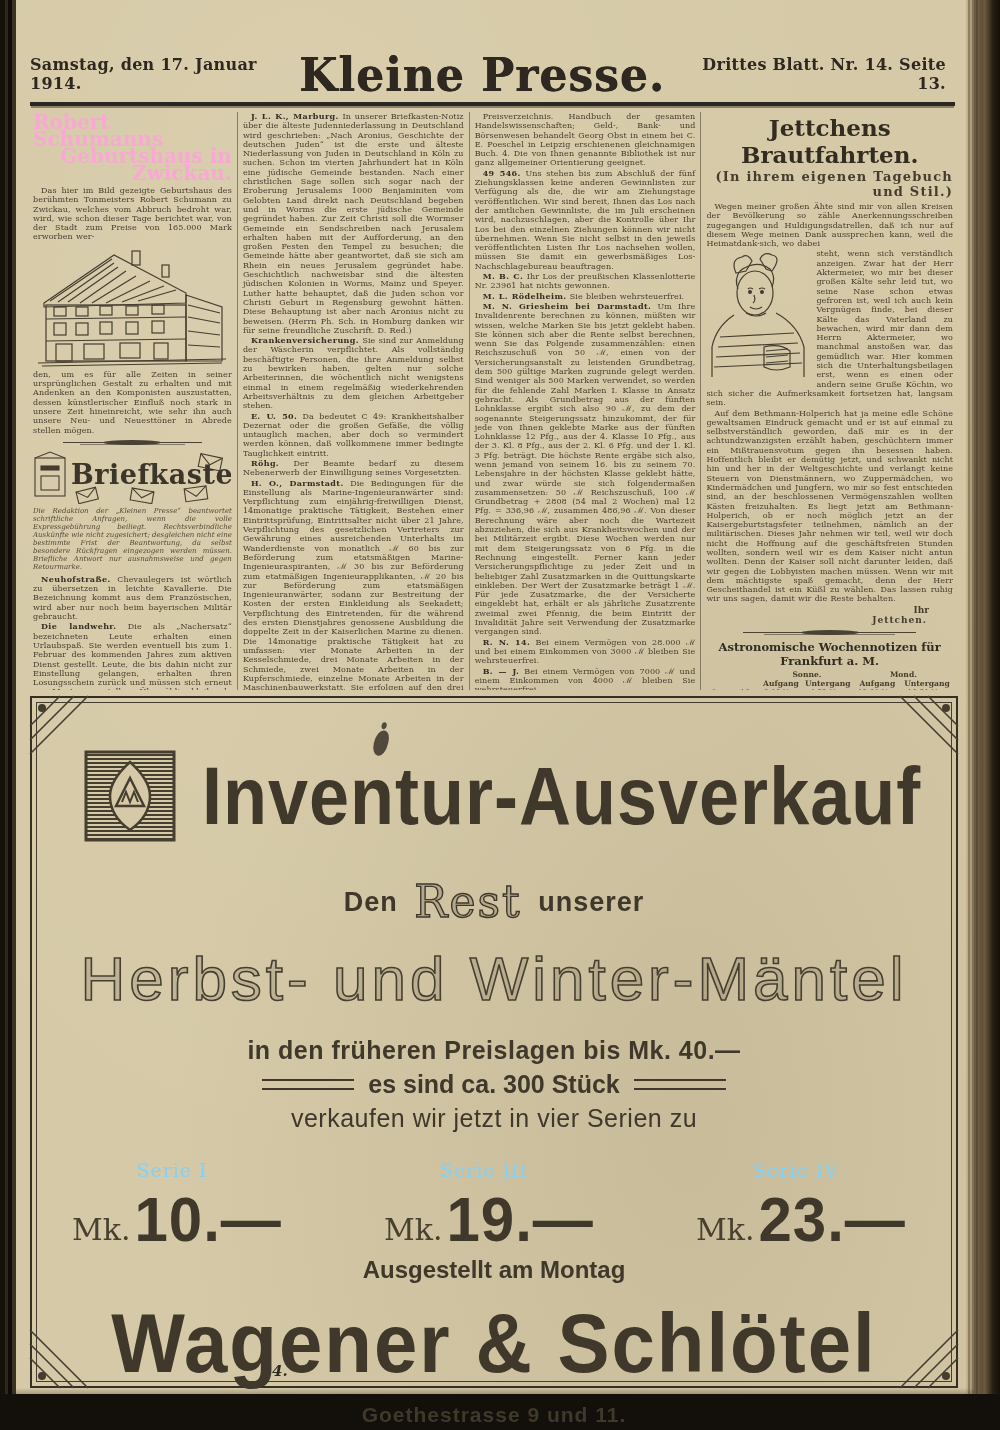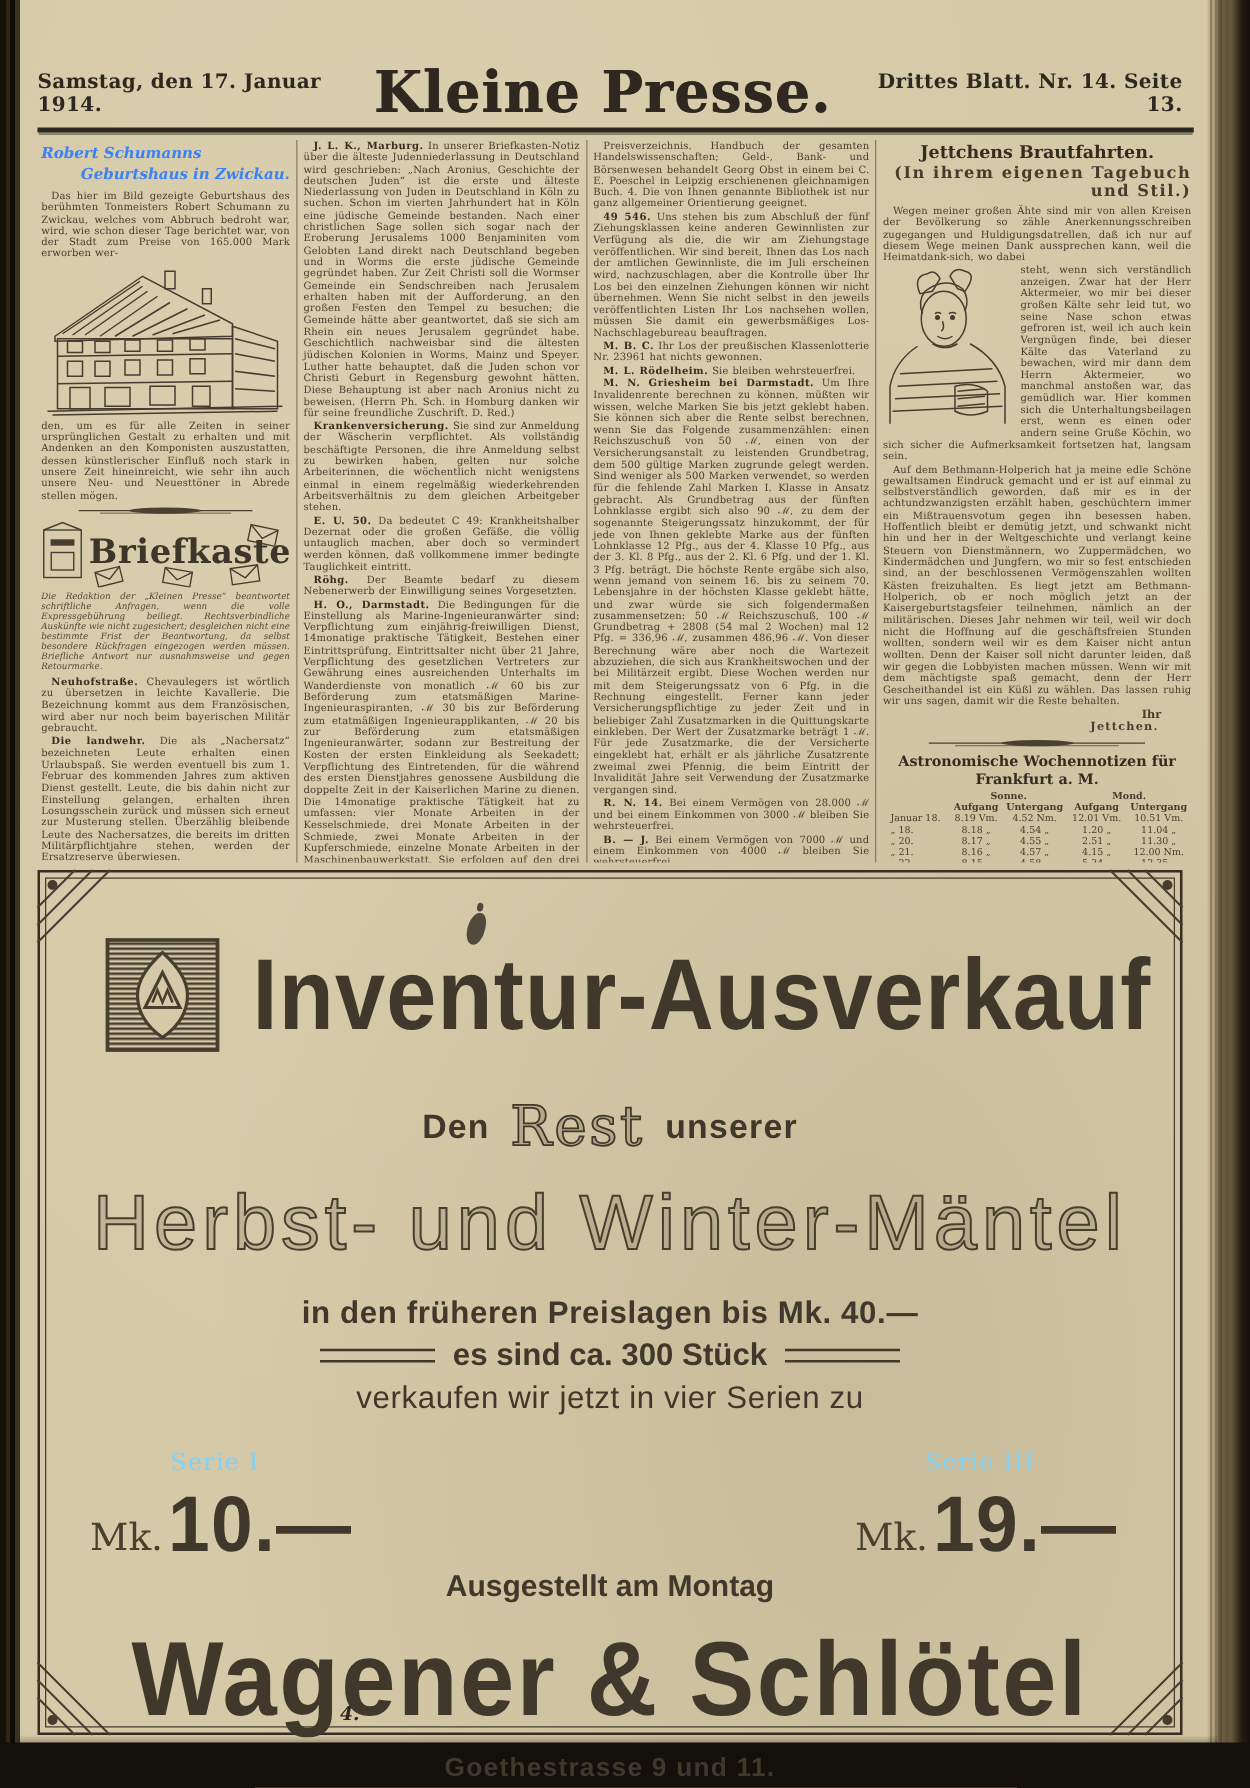--- a/index.html
+++ b/index.html
@@ -32,50 +32,50 @@
   .header-rule { position:absolute; left:30px; top:102px; width:925px; height:4px; background:#2c2720;
                  box-shadow:0 3px 0 -1px rgba(44,39,32,.45); }
 
   
   .columns { position:absolute; left:28px; top:112px; width:930px; height:578px;
              display:flex; color:#463d2e; }
   .col { overflow:hidden; height:578px; padding:0 5px; }
   .col + .col { border-left:1px solid rgba(70,61,46,.55); }
   .c1 { width:200px; } .c2 { width:222px; } .c3 { width:222px; } .c4 { width:248px; }
 
-  .art-title { font-weight:bold; font-size:12px; line-height:17px; color:#3b82f6; margin:2px 0 4px;font-style:italic; }
+  .art-title { font-weight:bold; font-size:20px; line-height:17px; color:#f9a8d4; margin:2px 0 4px; }
   .art-title .l2 { display:block; text-align:right; }
   p.body, .bk-item { font-size:8px; line-height:9.3px; text-align:justify; margin:0 0 1px;
              text-indent:8px; letter-spacing:.1px; word-spacing:.5px; }
   .bk-item b { color:#352e22; letter-spacing:.4px; }
   .notice { font-size:7px; line-height:8px; text-align:justify; font-style:italic; margin:3px 0 4px; color:#524836; }
 
   .divider { position:relative; width:70%; height:1px; background:#4a4132; margin:7px auto; }
   .divider::before { content:""; position:absolute; left:50%; top:-2px; transform:translateX(-50%);
                      width:58px; height:5px; background:#4a4132; border-radius:50%; }
   .divider::after { content:""; position:absolute; left:12%; top:0; width:76%; height:1px; background:rgba(74,65,50,.6); top:2px; }
 
   .illus { display:block; margin:3px auto; }
   .bk-head { margin:2px 0 3px; position:relative; height:54px; }
 
-  .jt-title { font-weight:bold; font-size:14px; text-align:center; color:#332c21; margin:2px 0 1px; }
+  .jt-title { font-weight:bold; font-size:23px; text-align:center; color:#332c21; margin:2px 0 1px; }
   .jt-sub { font-size:13px; text-align:right; letter-spacing:1.2px; font-weight:bold; margin:0 0 3px; }
   .portrait { float:left; margin:2px 6px 2px 0; }
   .signature { text-align:right; font-size:9px; font-weight:bold; padding-right:24px; }
   .signature .sig2 { display:block; padding-right:2px; letter-spacing:1px; }
 
   .astro-title { font-weight:bold; font-size:11.5px; text-align:center; margin:4px 0 2px; color:#332c21; }
   table.astro { width:100%; border-collapse:collapse; font-size:7.6px; color:#463d2e; }
   table.astro th { font-weight:bold; padding:0; font-size:7.6px; }
   table.astro td { padding:0 1px; text-align:center; white-space:nowrap; }
   table.astro td.d { text-align:left; padding-left:6px; }
 
   
   .ad-frame { position:absolute; left:30px; top:696px; width:912px; height:688px;
-              border:2px solid #342e23; }
+              border:2px solid #342e23;padding-left:12px; }
   .ad-inner { position:absolute; left:4px; top:4px; right:4px; bottom:4px; border:1px solid #45saddle; border:1px solid #453d2f; }
   .corner { position:absolute; width:84px; height:84px; }
   .corner svg { display:block; }
   .corner.tl { left:-6px; top:-6px; }
   .corner.tr { right:-6px; top:-6px; transform:scaleX(-1); }
   .corner.bl { left:-6px; bottom:-6px; transform:scaleY(-1); }
   .corner.br { right:-6px; bottom:-6px; transform:scale(-1,-1); }
   .ink-blot { position:absolute; left:342px; top:32px; width:14px; height:26px; background:#3a342a;
               border-radius:60% 40% 55% 45%; transform:rotate(12deg); opacity:.85; }
   .ink-blot::after { content:""; position:absolute; left:4px; top:-8px; width:5px; height:7px; background:#3a342a; border-radius:50%; }
@@ -404,20 +404,24 @@
             <div class="serie-label">Serie I</div>
             <div class="serie-price"><span class="mk">Mk.</span><span class="num">10.—</span></div>
           </div>
 
 
           <div class="serie">
             <div class="serie-label">Serie III</div>
             <div class="serie-price"><span class="mk">Mk.</span><span class="num">19.—</span></div>
           </div>
 
+          <div class="serie">
+            <div class="serie-label">Serie IV</div>
+            <div class="serie-price"><span class="mk">Mk.</span><span class="num">23.—</span></div>
+          </div>
         </div>
       <div class="ad-line6">Ausgestellt am Montag</div>
       <div class="ad-company">Wagener &amp; Schlötel</div>
       <div class="ad-address">Goethestrasse 9 und 11.</div>
       <div class="page-mark">4.</div>
     </div>
   </div>
 </div>
 
 </body></html>

